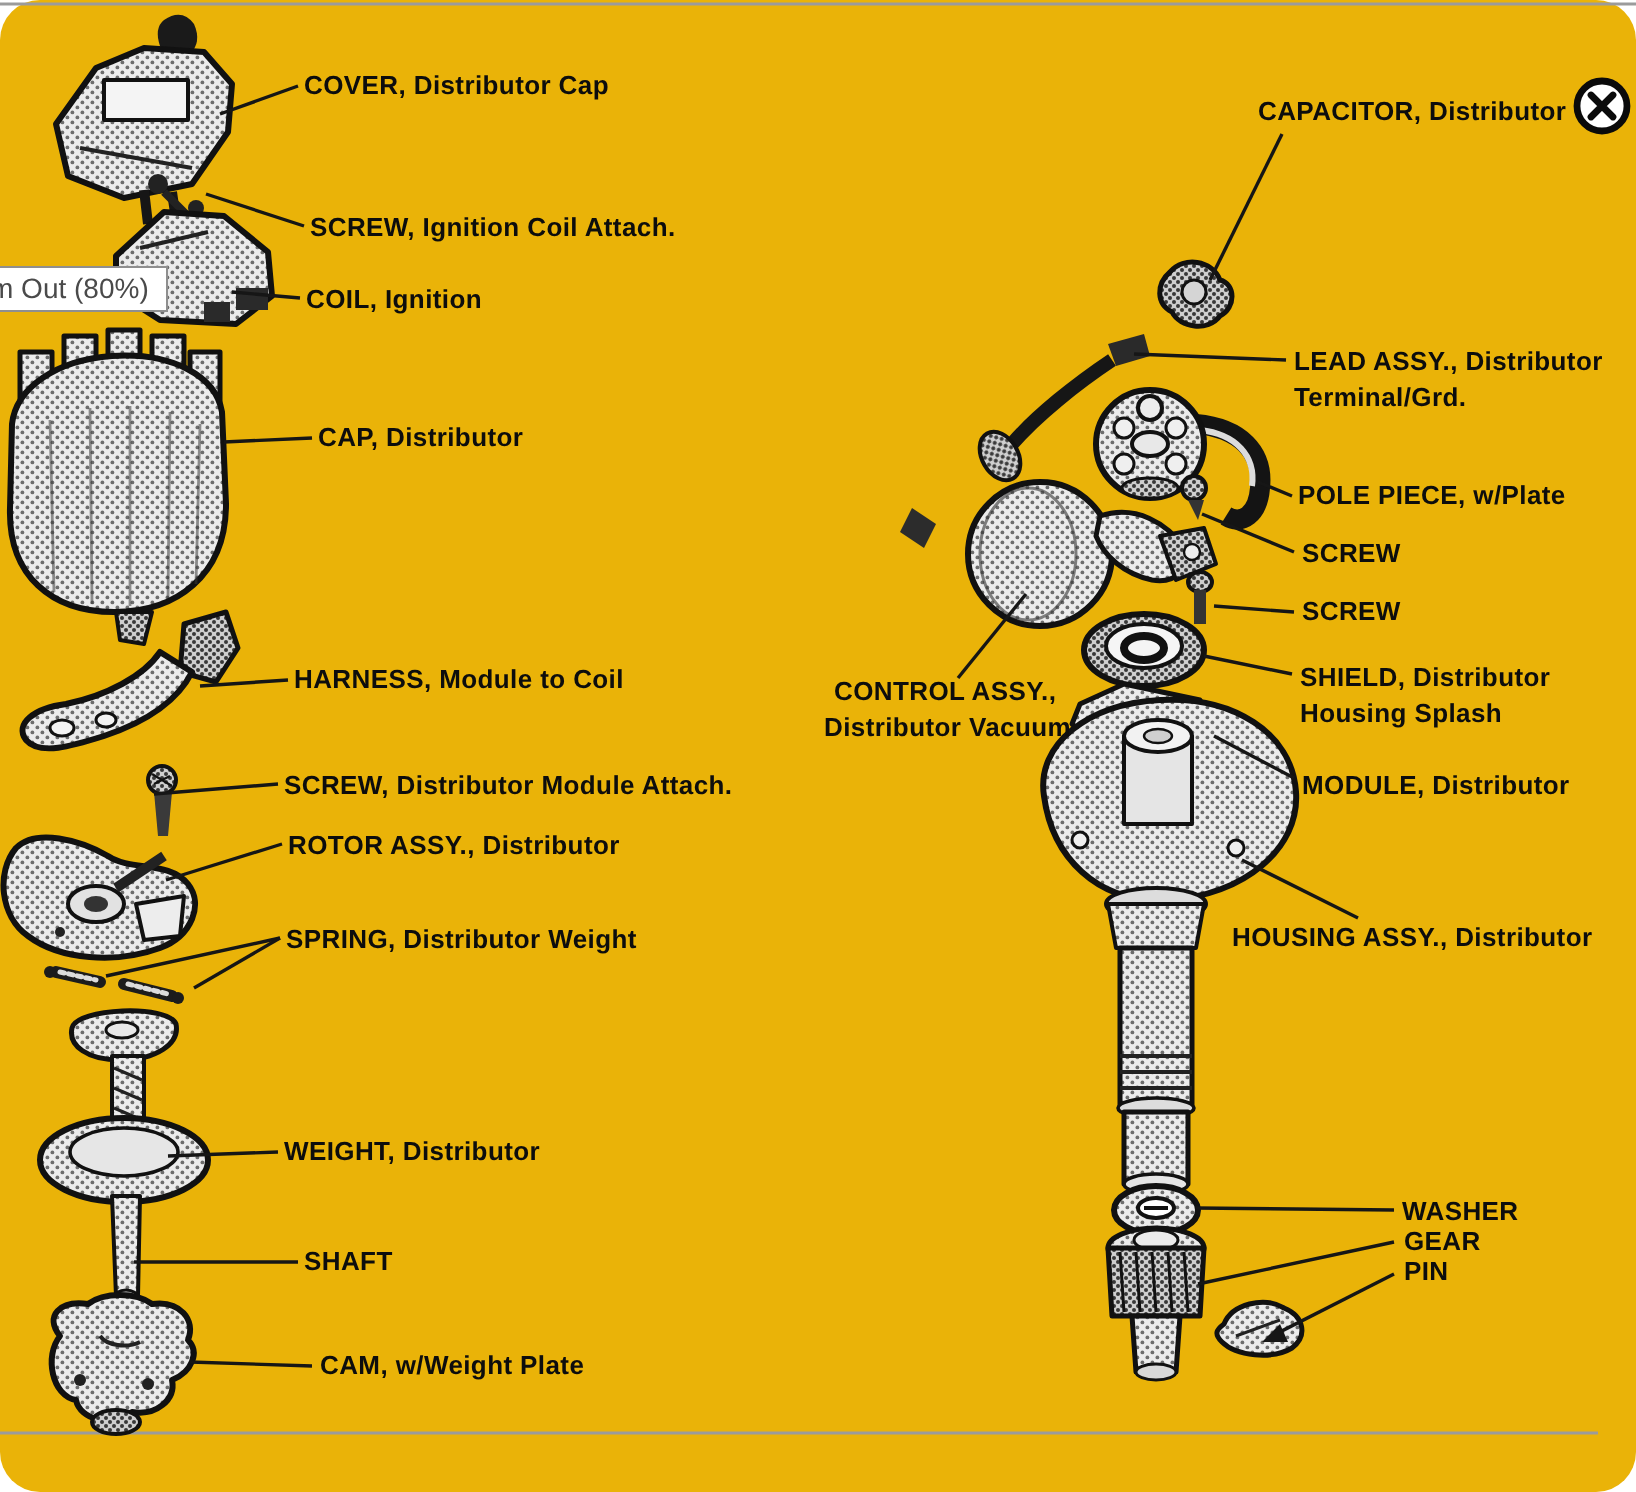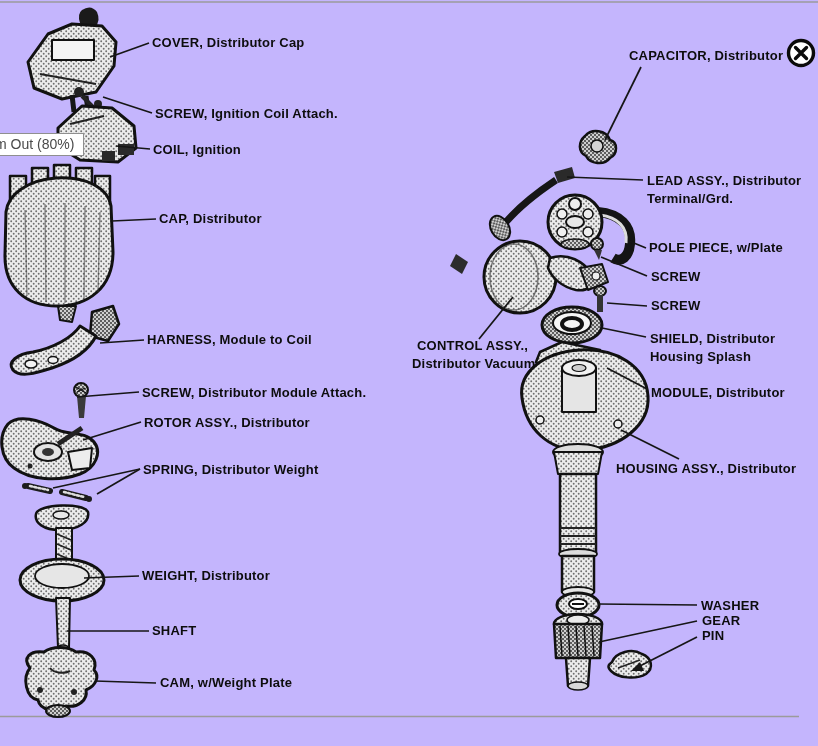--- a/index.html
+++ b/index.html
@@ -8,21 +8,22 @@
     width: 818px;
     height: 746px;
     background: #ffffff;
     overflow: hidden;
     font-family: "Liberation Sans", sans-serif;
   }
   .stage {
     position: relative;
     width: 818px;
     height: 746px;
-    background: #c4b5fd;
+    background: #eab308;
+    border-radius: 20px;
   }
   svg.diagram {
     position: absolute;
     left: 0;
     top: 0;
   }
   svg text {
     font-family: "Liberation Sans", "DejaVu Sans", sans-serif;
     font-weight: bold;
     font-size: 13px;

